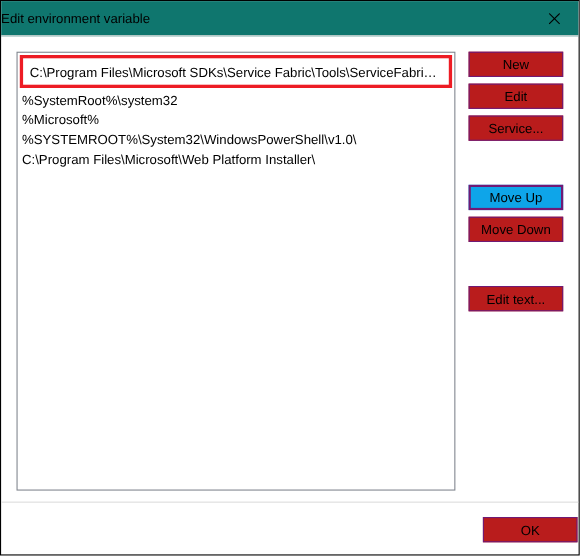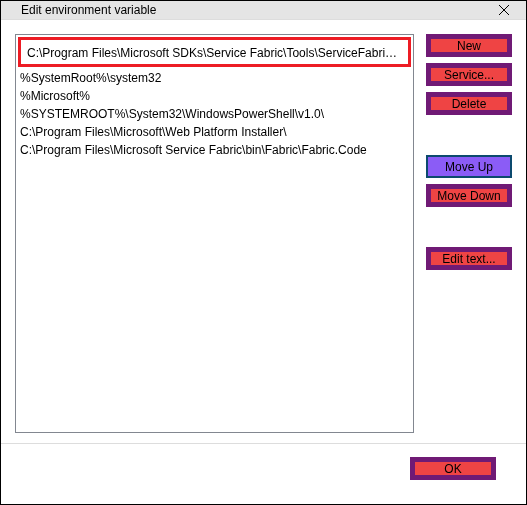--- a/index.html
+++ b/index.html
@@ -9,24 +9,24 @@
       background: #fff;
       width: 527px;
       height: 505px;
       overflow: hidden;
       border: 1px solid #000;
     }
     .titlebar {
       display: flex;
       justify-content: space-between;
       align-items: center;
-      height: 19px;
-      padding-left: 20px;
+      height: 32px;
+      padding-left: 0;
       border-bottom: 1px solid #ddd;
-      background: #e5e5e5;
+      background: #0f766e;
     }
     .close-btn {
       width: 44px;
       height: 30px;
       display: flex;
       align-items: center;
       justify-content: center;
       cursor: pointer;
     }
     .close-btn svg { width: 10px; height: 10px; }
@@ -59,40 +59,40 @@
     }
     .btn-col {
       display: flex;
       flex-direction: column;
       gap: 6px;
       width: 86px;
     }
     .btn {
       width: 86px;
       height: 23px;
-      border: 5px solid #701a75;
-      background: #ef4444;
+      border: 1px solid #701a75;
+      background: #b91c1c;
       font-family: inherit;
       font-size: 12px;
       color: #000;
       cursor: pointer;
       text-align: center;
     }
     .btn.focused {
-      border: 2px solid #0c4a6e;
-      background: #8b5cf6;
+      border: 2px solid #701a75;
+      background: #0ea5e9;
     }
     .gap-lg { margin-top: 34px; }
     .footer {
       height: 50px;
       display: flex;
       justify-content: flex-end;
       align-items: center;
       gap: 0;
-      padding-right: 30px;
+      padding-right: 1px;
       border-top: 1px solid #ddd;
     }
     .footer .btn { width: 86px; height: 23px; }
   </style>
 </head>
 <body>
 
 <div class="titlebar">
   <span>Edit environment variable</span>
   <div class="close-btn">
@@ -105,26 +105,25 @@
 
 <div class="content">
   <div class="listbox">
     <div class="highlight-box">
       <div class="list-item">C:\Program Files\Microsoft SDKs\Service Fabric\Tools\ServiceFabricLo...</div>
     </div>
     <div class="list-item">%SystemRoot%\system32</div>
     <div class="list-item">%Microsoft%</div>
     <div class="list-item">%SYSTEMROOT%\System32\WindowsPowerShell\v1.0\</div>
     <div class="list-item">C:\Program Files\Microsoft\Web Platform Installer\</div>
-    <div class="list-item">C:\Program Files\Microsoft Service Fabric\bin\Fabric\Fabric.Code</div>
   </div>
   <div class="btn-col">
     <button class="btn">New</button>
+    <button class="btn">Edit</button>
     <button class="btn">Service...</button>
-    <button class="btn">Delete</button>
     <button class="btn focused gap-lg">Move Up</button>
     <button class="btn">Move Down</button>
     <button class="btn gap-lg">Edit text...</button>
   </div>
 </div>
 
 <div class="footer">
   <button class="btn">OK</button>
 </div>
 

